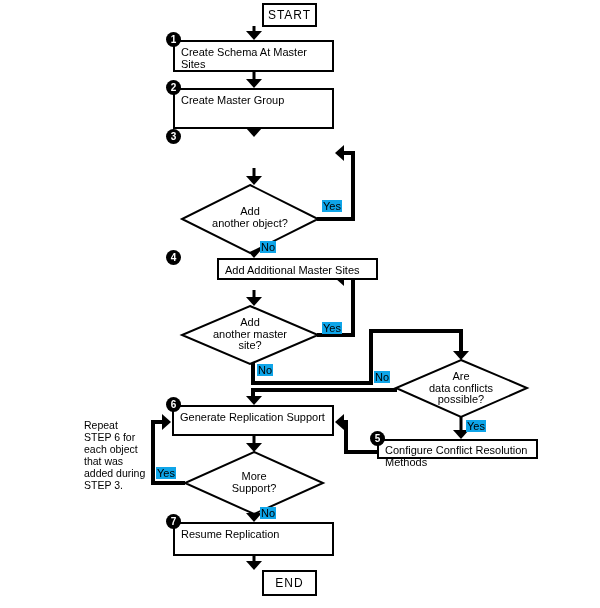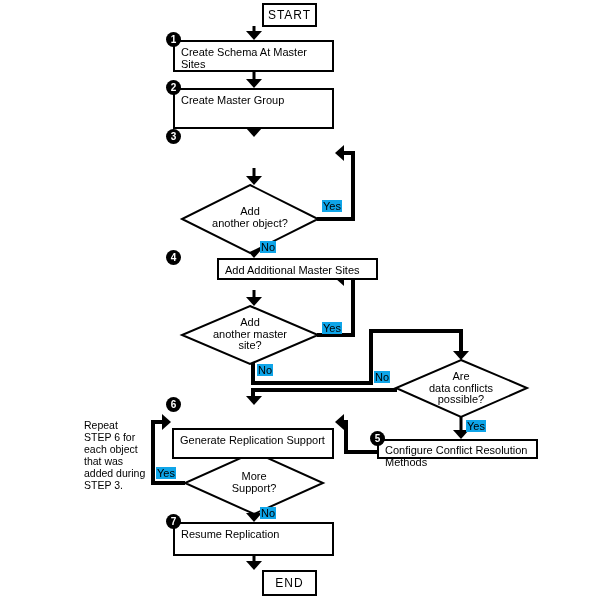--- a/index.html
+++ b/index.html
@@ -137,21 +137,21 @@
 
   <div class="badge" style="left:166px; top:129px;">3</div>
 
   <div class="box proc" style="left:173px; top:258px; width:161px; height:22px;margin-left:44px;"><span>Add Additional Master Sites</span></div>
   <div class="badge" style="left:166px; top:250px;">4</div>
 
   <div class="box proc preline" style="left:377px; top:439px; width:161px; height:20px; padding-top:3px;"><span class="preline">Configure Conflict Resolution
 Methods</span></div>
   <div class="badge" style="left:370px; top:431px;">5</div>
 
-  <div class="box proc" style="left:172px; top:428px; width:162px; height:31px;"><span>Generate Replication Support</span></div>
+  <div class="box proc" style="left:172px; top:405px; width:162px; height:31px;"><span>Generate Replication Support</span></div>
   <div class="badge" style="left:166px; top:397px;">6</div>
 
   <div class="box proc" style="left:173px; top:522px; width:161px; height:34px;"><span>Resume Replication</span></div>
   <div class="badge" style="left:166px; top:514px;">7</div>
 
   <div class="box terminator" style="left:227px; top:570px; width:55px; height:26px;">END</div>
 
   <div class="dtext" style="left:180px; top:206px;">Add
 another object?</div>
   <div class="dtext" style="left:180px; top:317px;">Add

